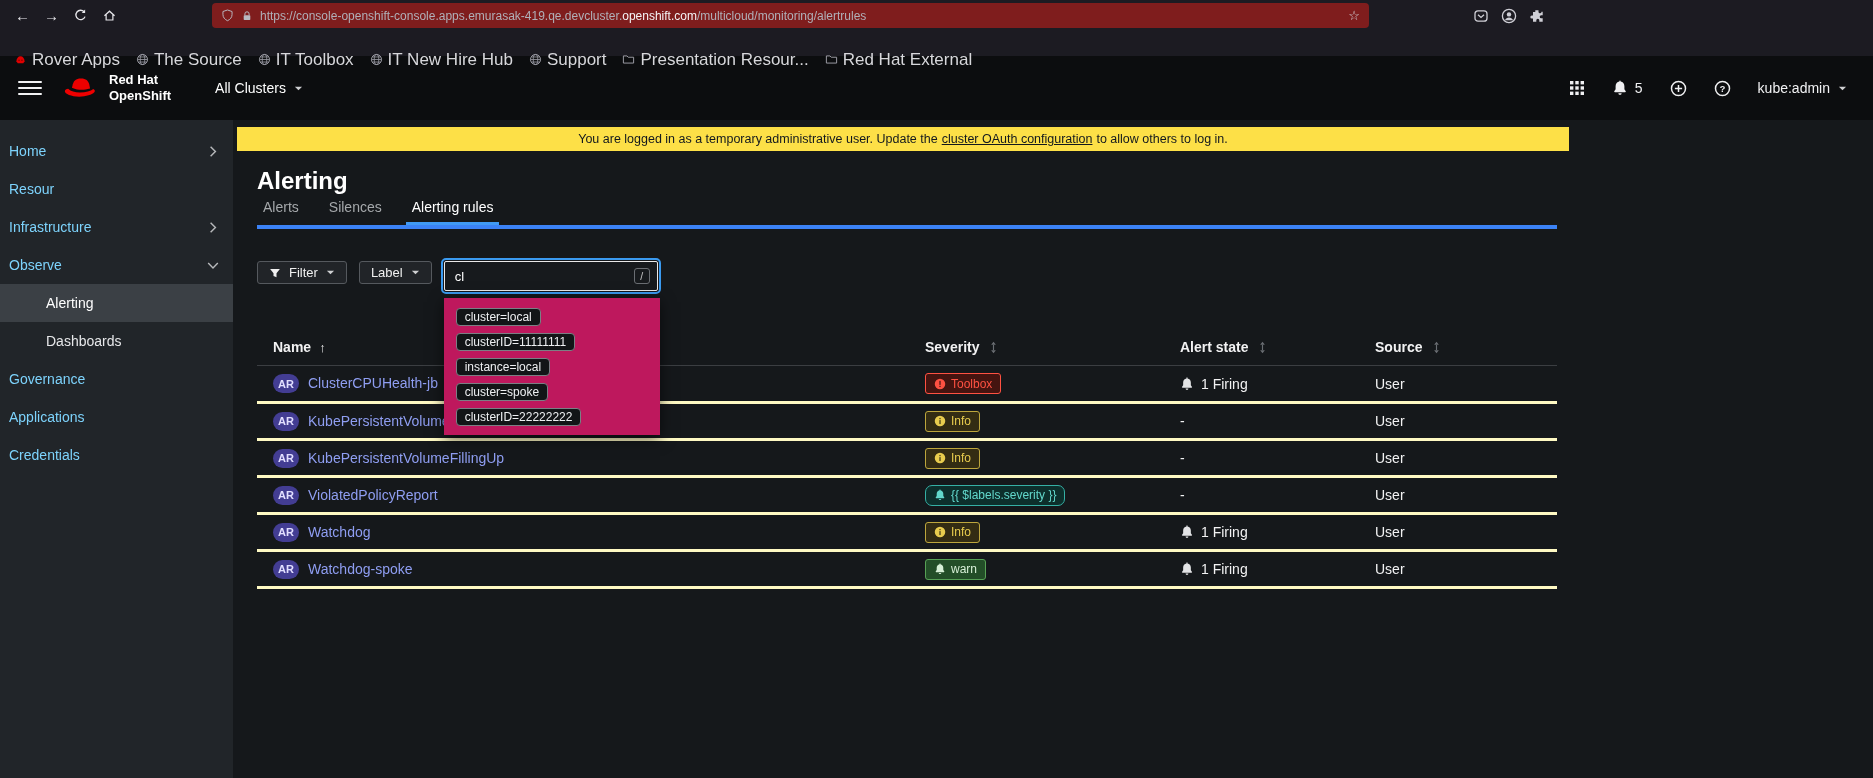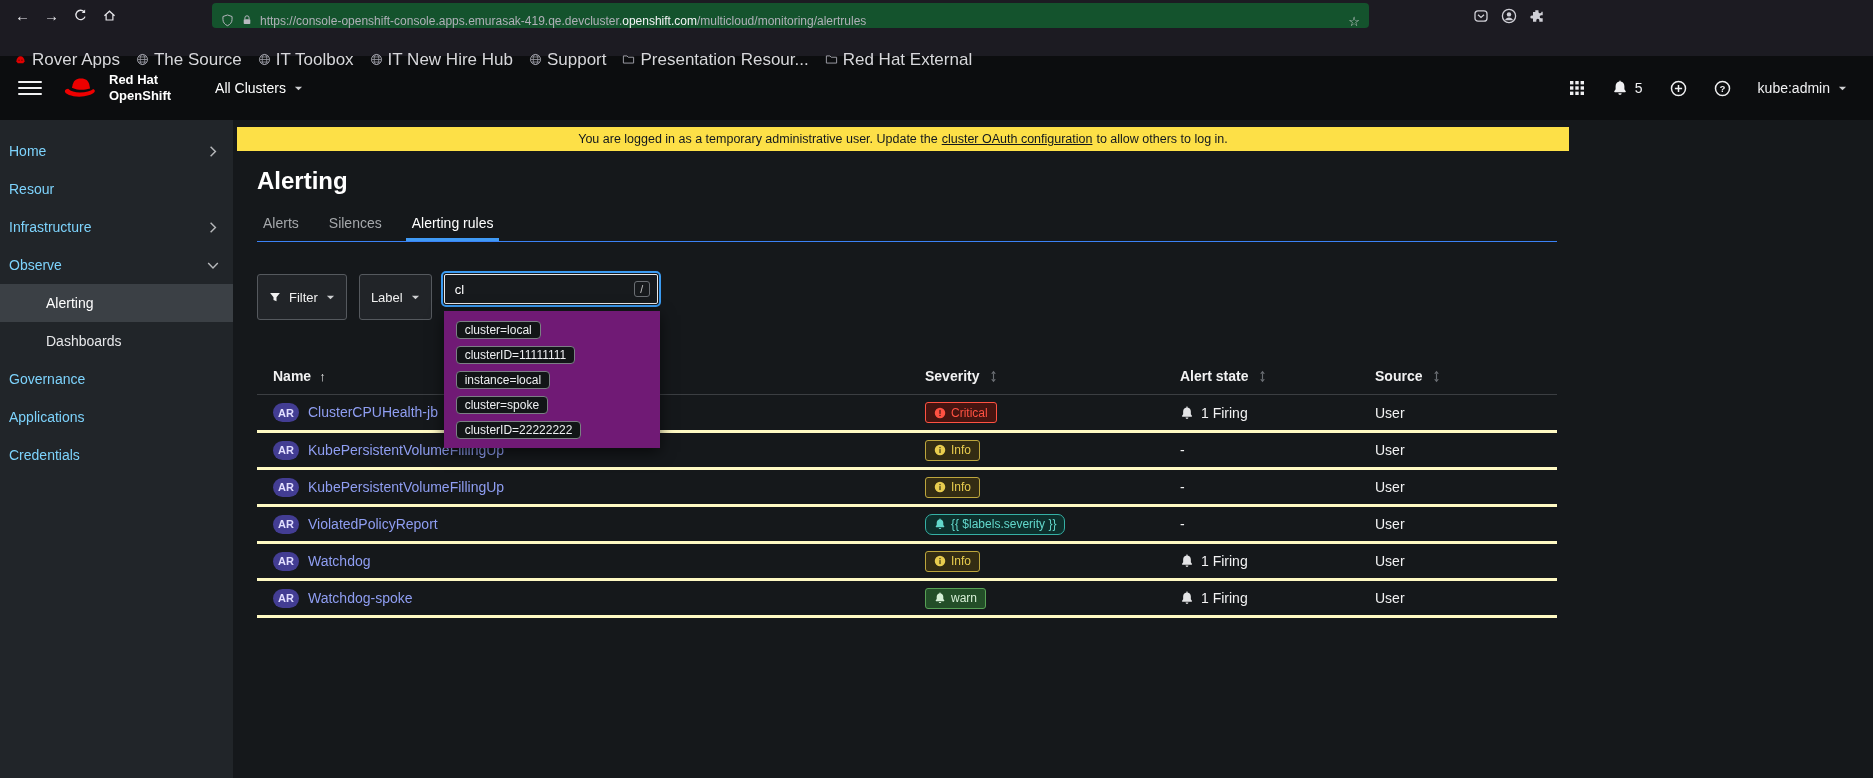--- a/index.html
+++ b/index.html
@@ -5,22 +5,22 @@
   * { margin:0; padding:0; box-sizing:border-box; }
   html,body { width:1873px; height:778px; overflow:hidden; background:#15181b;
               font-family:"Liberation Sans",sans-serif; }
   svg { display:block; }
 
   
   .chrome { background:#1c1b22; }
   .chrome-top { height:31px; display:flex; align-items:center; padding:0 8px; color:#d4d4da; }
   .nav-btn { width:29px; height:25px; display:flex; align-items:center; justify-content:center;
              font-size:15px; border-radius:4px; color:#e6e6ea; }
-  .url-bar { margin-left:88px; width:1157px; height:25px; background:#14532d; border-radius:4px;
-             display:flex; align-items:flex-start; padding:11px 9px; gap:7px; font-size:12px; color:#b9b9c1; }
+  .url-bar { margin-left:88px; width:1157px; height:25px; background:#7f1d1d; border-radius:4px;
+             display:flex; align-items:center; padding:0 9px; gap:7px; font-size:12px; color:#b9b9c1; }
   .url-text { white-space:nowrap; overflow:hidden; }
   .url-text .dim { color:#b0b0b8; }
   .url-text .domain { color:#f4f4f6; }
   .url-star { margin-left:auto; font-size:13px; color:#d4d4da; }
   .chrome-right { margin-left:104px; display:flex; align-items:center; gap:12px; color:#cfcfd6; }
 
   
   .bookmarks { height:25px; display:flex; align-items:center; padding:0 8px; gap:4px; }
   .bookmark { display:flex; align-items:center; gap:5px; padding:2px 6px; border-radius:3px;
               font-size:17px; color:#d7d7db; white-space:nowrap;margin-top:32px; }
@@ -52,39 +52,39 @@
 
   
   .main { flex:1; background:#15181b; position:relative; color:#e9eaeb; }
   .main-inner { width:1332px; margin-left:4px; }
   .banner { margin-top:7px; height:24px; background:#fde047; color:#12181e;
             display:flex; align-items:center; justify-content:center; font-size:12.5px; gap:4px; }
   .banner a { color:#12181e; text-decoration:underline; cursor:pointer; }
   .page { padding:16px 12px 0 20px; }
   .page-title { font-size:24px; font-weight:700; color:#fff; }
 
-  .tabs { display:flex; gap:18px; margin-top:16px; border-bottom:1px solid #3b82f6; }
+  .tabs { display:flex; gap:18px; border-bottom:4px solid #3b82f6; }
   .tab { padding:4px 6px 10px; font-size:14px; color:#a5a8ab; cursor:pointer; }
   .tab.active { color:#fff; box-shadow:inset 0 -3px 0 #409af5; }
 
   
   .toolbar { margin-top:32px; display:flex; gap:12px; align-items:flex-start; position:relative; }
-  .tb-btn { height:46px; display:flex; align-items:center; gap:8px; padding:0 11px;
+  .tb-btn { height:23px; display:flex; align-items:center; gap:8px; padding:0 11px;
             background:#212428; border:1px solid #55595e; border-radius:3px;
             color:#f0f0f0; font-size:13px; cursor:pointer; }
   .tb-btn .caret, .caret { color:#cfd0d2; }
   .search-wrap { position:relative; }
   .search-input { width:214px; height:30px; background:#171a1d; border:1px solid #e9e9e9;
                   outline:2px solid #3a9af0; outline-offset:1px; border-radius:2px;
                   color:#fff; font-size:13px; padding:0 28px 0 10px;
                   font-family:"Liberation Sans",sans-serif; }
   .kbd-hint { position:absolute; right:8px; top:7px; width:16px; height:16px;
               border:1px solid #6a6e73; border-radius:3px; color:#c8c8c8; font-size:10.5px;
               display:flex; align-items:center; justify-content:center; }
-  .suggest-menu { position:absolute; left:0; top:37px; width:216px; background:#701a75;
+  .suggest-menu { position:absolute; left:0; top:37px; width:216px; background:#be185d;
                   box-shadow:0 4px 14px rgba(0,0,0,0.6); padding:6px 0; z-index:20; }
   .suggest-item { padding:3px 12px; cursor:pointer; }
   .chip { display:inline-block; border:1px solid #7b7f84; border-radius:4px; padding:1px 8px;
           font-size:12px; color:#eef0f2; background:#121517; }
 
   
   table { margin-top:42px; width:100%; border-collapse:collapse; table-layout:fixed; }
   th { text-align:left; font-size:14px; font-weight:700; color:#f2f2f3;
        padding:6px 16px 10px; border-bottom:1px solid #3b3e42; cursor:pointer; }
   .th-inner { display:flex; align-items:center; gap:8px; }
@@ -486,21 +486,21 @@
                 </th>
             </tr>
           </thead>
           <tbody>
             <tr>
               <td><span class="res-badge">AR</span><a class="name-link">ClusterCPUHealth-jb</a></td>
               <td><span class="sev sev-critical">
                     <svg class="ic ic-exclamation">
                       <use href="#i-excl"></use>
                     </svg>
-                    <span>Critical</span>
+                    <span>Toolbox</span>
                   </span></td>
               <td>
                   <span class="state-wrap">
                     <svg class="state-bell">
                       <use href="#i-bell"></use>
                     </svg>
                     <span>1 Firing</span>
                   </span>
                 </td>
               <td>User</td>

